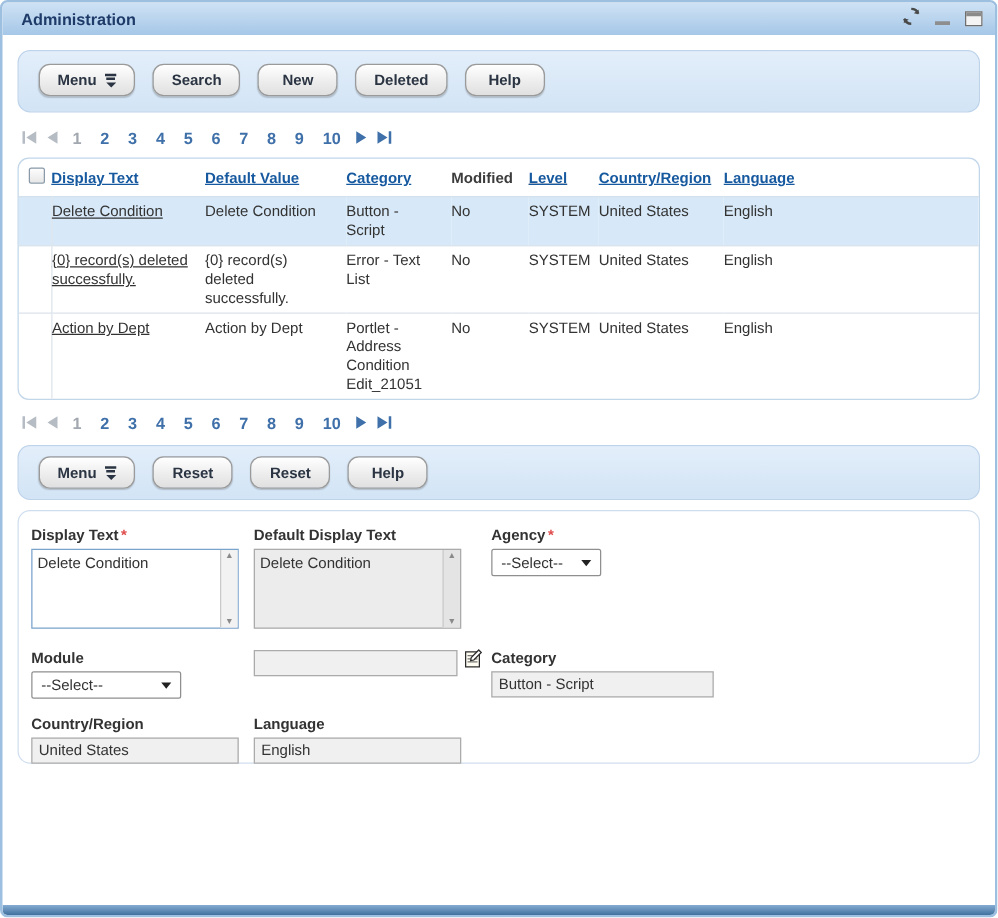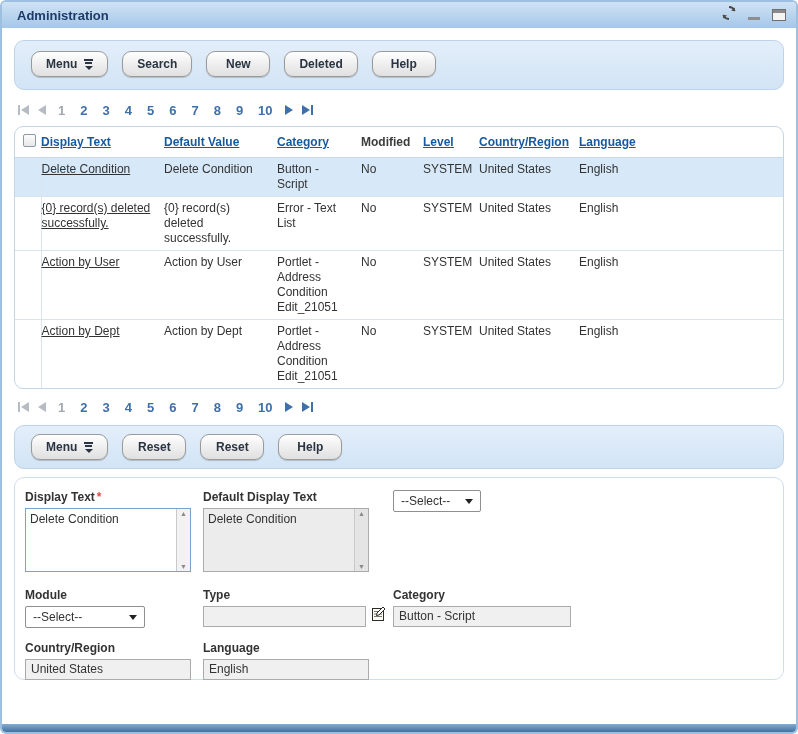--- a/index.html
+++ b/index.html
@@ -185,30 +185,20 @@
           <td><a class="rowlink">{0} record(s) deleted successfully.</a></td>
           <td>{0} record(s) deleted successfully.</td>
           <td>Error - Text List</td>
           <td>No</td>
           <td>SYSTEM</td>
           <td>United States</td>
           <td>English</td>
         </tr>
         <tr>
           <td class="cb"></td>
-          <td><a class="rowlink">Action by User</a></td>
-          <td>Action by User</td>
-          <td>Portlet - Address Condition Edit_21051</td>
-          <td>No</td>
-          <td>SYSTEM</td>
-          <td>United States</td>
-          <td>English</td>
-        </tr>
-        <tr>
-          <td class="cb"></td>
           <td><a class="rowlink">Action by Dept</a></td>
           <td>Action by Dept</td>
           <td>Portlet - Address Condition Edit_21051</td>
           <td>No</td>
           <td>SYSTEM</td>
           <td>United States</td>
           <td>English</td>
         </tr>
       </tbody>
     </table>
@@ -278,37 +268,37 @@
         <div class="flabel"><span>Default Display Text</span></div>
         <div class="ta readonly">
           <div class="ta-text">Delete Condition</div>
           <div class="ta-scroll">
               <span class="sb-arrow">▲</span>
               <span class="sb-arrow">▼</span>
             </div>
         </div>
       </div>
       <div class="fcol3">
+        <div class="flabel"><span>Agency</span><span class="req">*</span></div>
         <div class="select" style="width:88px;">
           <span>--Select--</span>
             <span class="caret"></span>
         </div>
       </div>
     </div>
 
     <div class="form-row row2">
       <div class="fcol1">
         <div class="flabel"><span>Module</span></div>
         <div class="select" style="width:120px;">
           <span>--Select--</span>
             <span class="caret"></span>
         </div>
       </div>
       <div class="fcol2">
-        <div class="flabel"><span>Type</span></div>
         <div class="type-wrap">
           <div class="tinput" style="width:163px;"></div>
           <span class="lookup-icon">
             <svg width="16" height="17" viewBox="0 0 16 17">
               <rect x="2.5" y="2.5" width="11" height="12" fill="#FFFDF2" stroke="#2B2B2B"></rect>
               <line x1="4" y1="5.5" x2="12" y2="5.5" stroke="#777" stroke-width="1"></line>
               <line x1="4" y1="8" x2="12" y2="8" stroke="#777" stroke-width="1"></line>
               <line x1="4" y1="10.5" x2="12" y2="10.5" stroke="#777" stroke-width="1"></line>
               <path d="M9 9 15 3 13 1 7 7 6.5 9.5z" fill="#FFF" stroke="#2B2B2B" stroke-width="1"></path>
             </svg>

